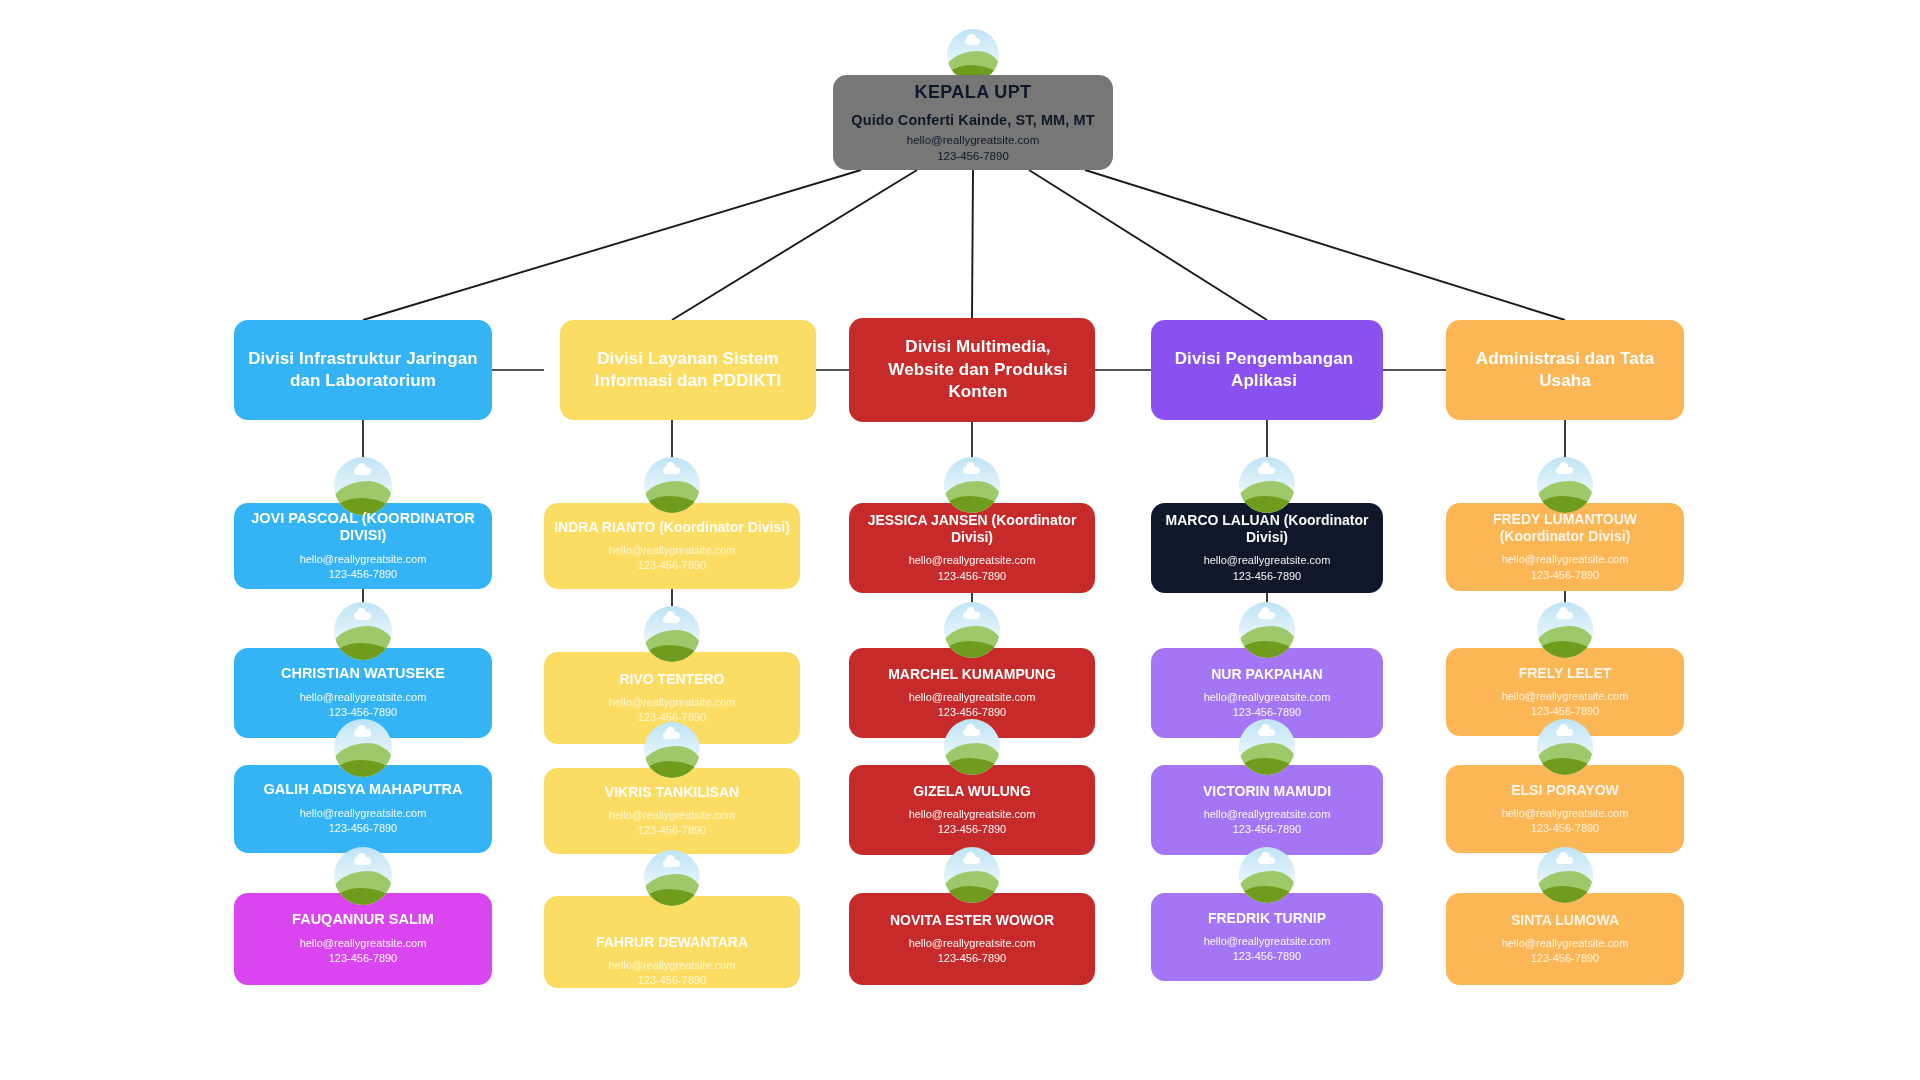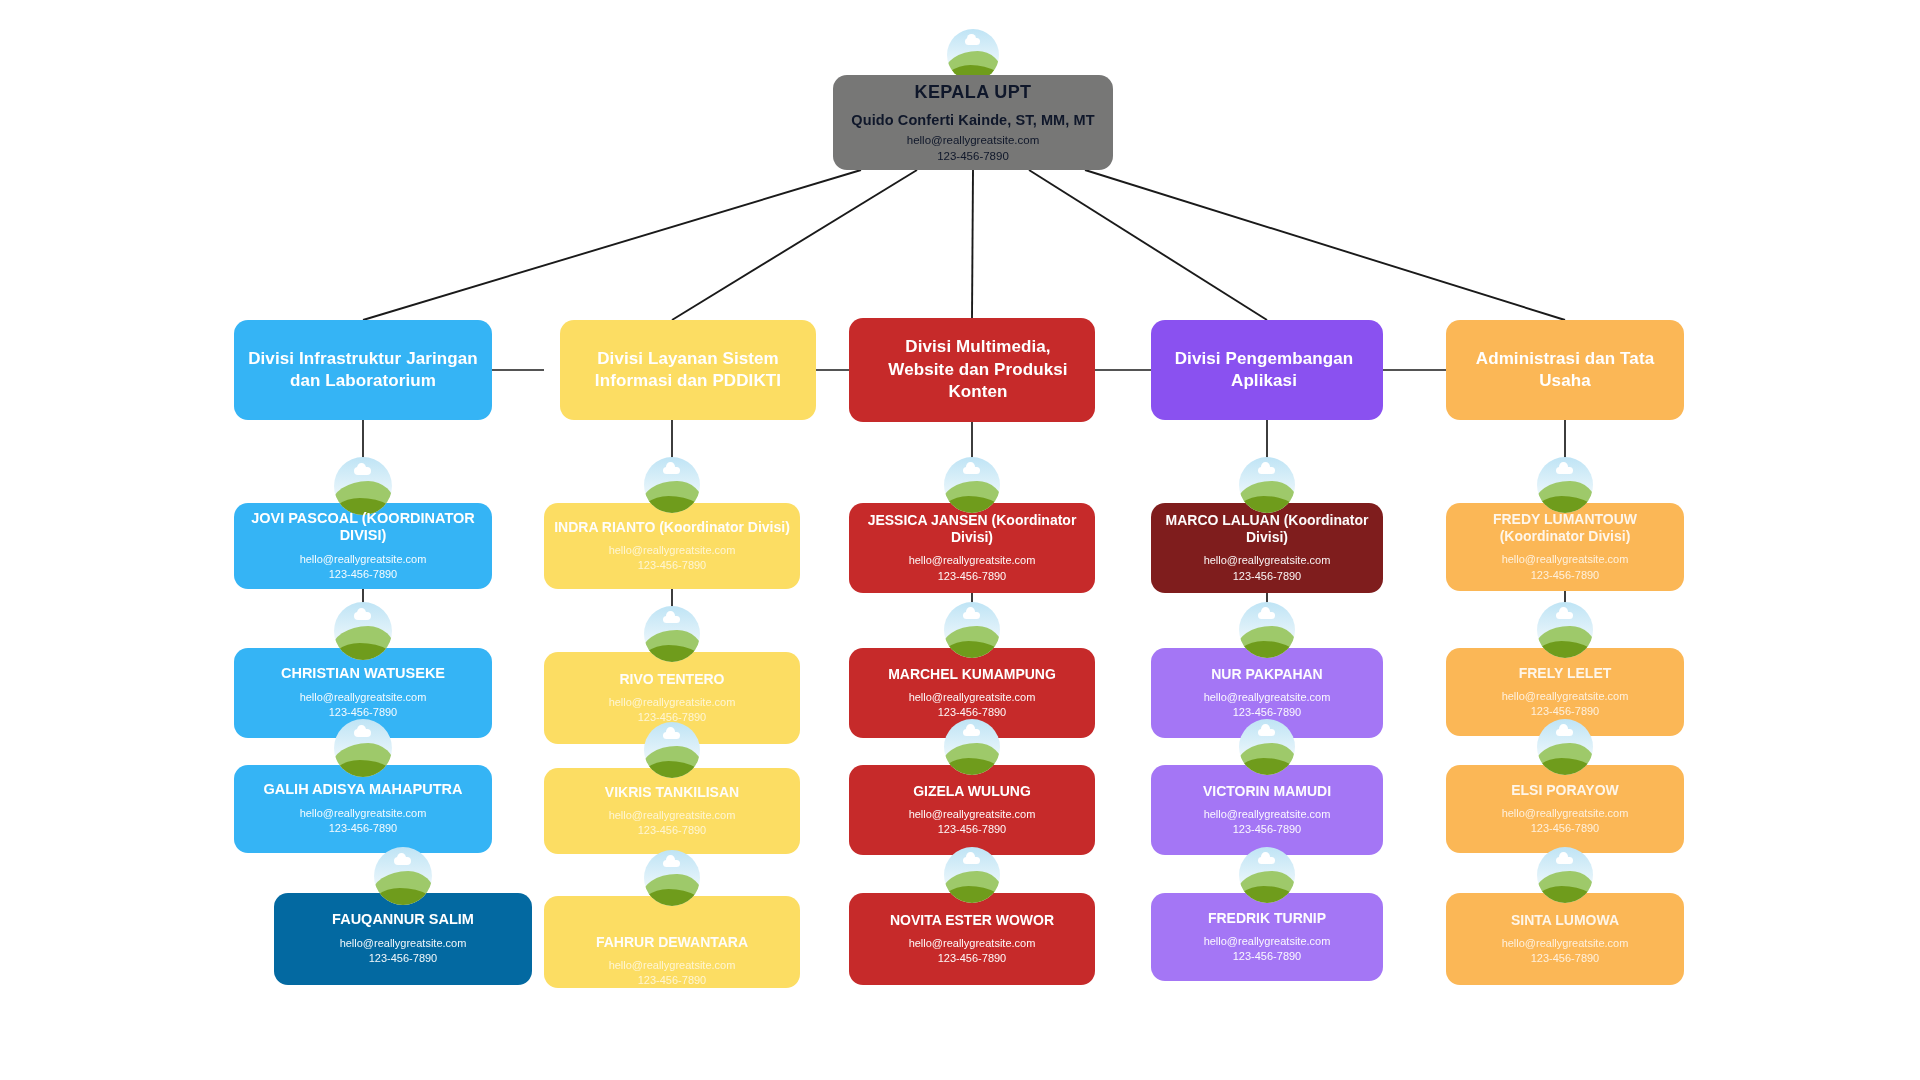--- a/index.html
+++ b/index.html
@@ -159,21 +159,21 @@
           <div class="hill-back"></div>
           <div class="hill-front"></div>
           <div class="cloud"></div>
         </div>
         <div class="m-body">
           <div class="m-name" style="font-size:14.5px;opacity:1;">GALIH ADISYA MAHAPUTRA</div>
           <div class="m-email" style="font-size:11px;opacity:0.95;margin-top:7px;">hello@reallygreatsite.com</div>
           <div class="m-phone" style="font-size:11px;opacity:0.95;">123-456-7890</div>
         </div>
       </div>
-      <div class="member" style="left: 234px; top: 893px; width: 258px; height: 92px; background: #0369a1; display: flex; align-items: center; justify-content: center; margin-left: 40px;">
+      <div class="member" style="left: 234px; top: 893px; width: 258px; height: 92px; background: #d946ef; display: flex; align-items: center; justify-content: center;">
         <div class="avatar" style="width:58px;height:58px;">
           <div class="hill-back"></div>
           <div class="hill-front"></div>
           <div class="cloud"></div>
         </div>
         <div class="m-body">
           <div class="m-name" style="font-size:14.5px;opacity:1;">FAUQANNUR SALIM</div>
           <div class="m-email" style="font-size:11px;opacity:0.95;margin-top:7px;">hello@reallygreatsite.com</div>
           <div class="m-phone" style="font-size:11px;opacity:0.95;">123-456-7890</div>
         </div>
@@ -276,21 +276,21 @@
         </div>
         <div class="m-body">
           <div class="m-name" style="font-size:14px;opacity:1;">NOVITA ESTER WOWOR</div>
           <div class="m-email" style="font-size:11px;opacity:0.97;margin-top:7px;">hello@reallygreatsite.com</div>
           <div class="m-phone" style="font-size:11px;opacity:0.97;">123-456-7890</div>
         </div>
       </div>
       <div class="div-head" style="left: 1151px; top: 320px; width: 232px; height: 100px; background: rgb(138, 81, 240); padding-left: 8px;">
         <span>Divisi Pengembangan Aplikasi</span>
       </div>
-      <div class="member" style="left: 1151px; top: 503px; width: 232px; height: 90px; background: #7f1d1d; display: flex; align-items: center; justify-content: center;">
+      <div class="member" style="left: 1151px; top: 503px; width: 232px; height: 90px; background: #0f172a; display: flex; align-items: center; justify-content: center;">
         <div class="avatar" style="width:56px;height:56px;">
           <div class="hill-back"></div>
           <div class="hill-front"></div>
           <div class="cloud"></div>
         </div>
         <div class="m-body">
           <div class="m-name" style="font-size:14px;opacity:0.98;">MARCO LALUAN (Koordinator Divisi)</div>
           <div class="m-email" style="font-size:11px;opacity:0.95;margin-top:7px;">hello@reallygreatsite.com</div>
           <div class="m-phone" style="font-size:11px;opacity:0.95;">123-456-7890</div>
         </div>

